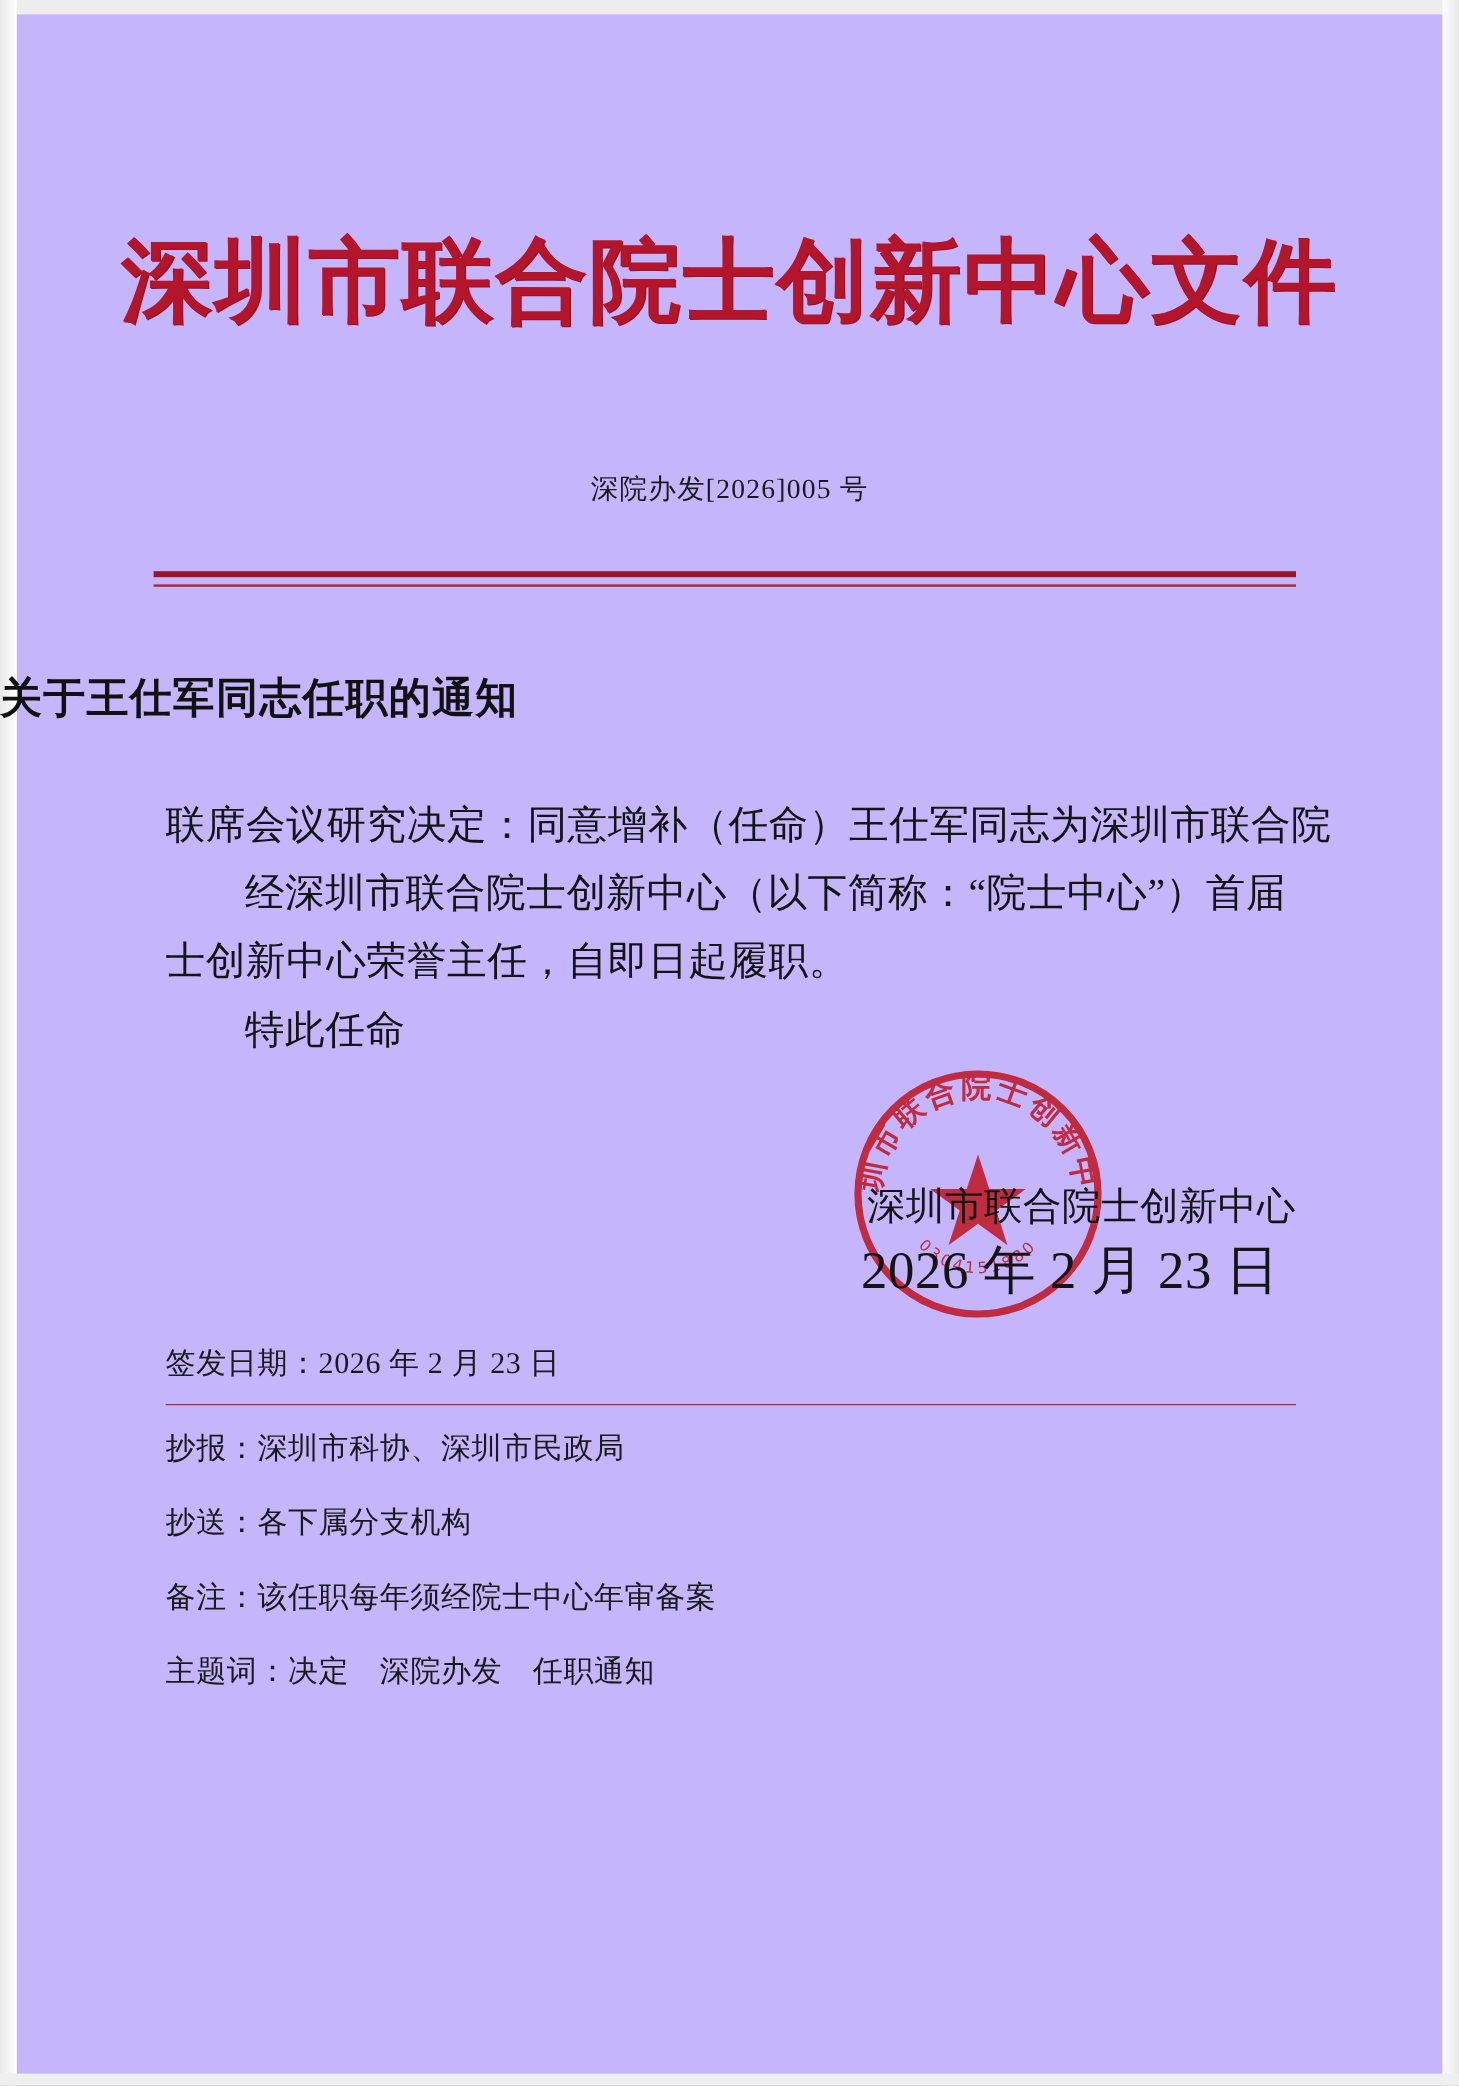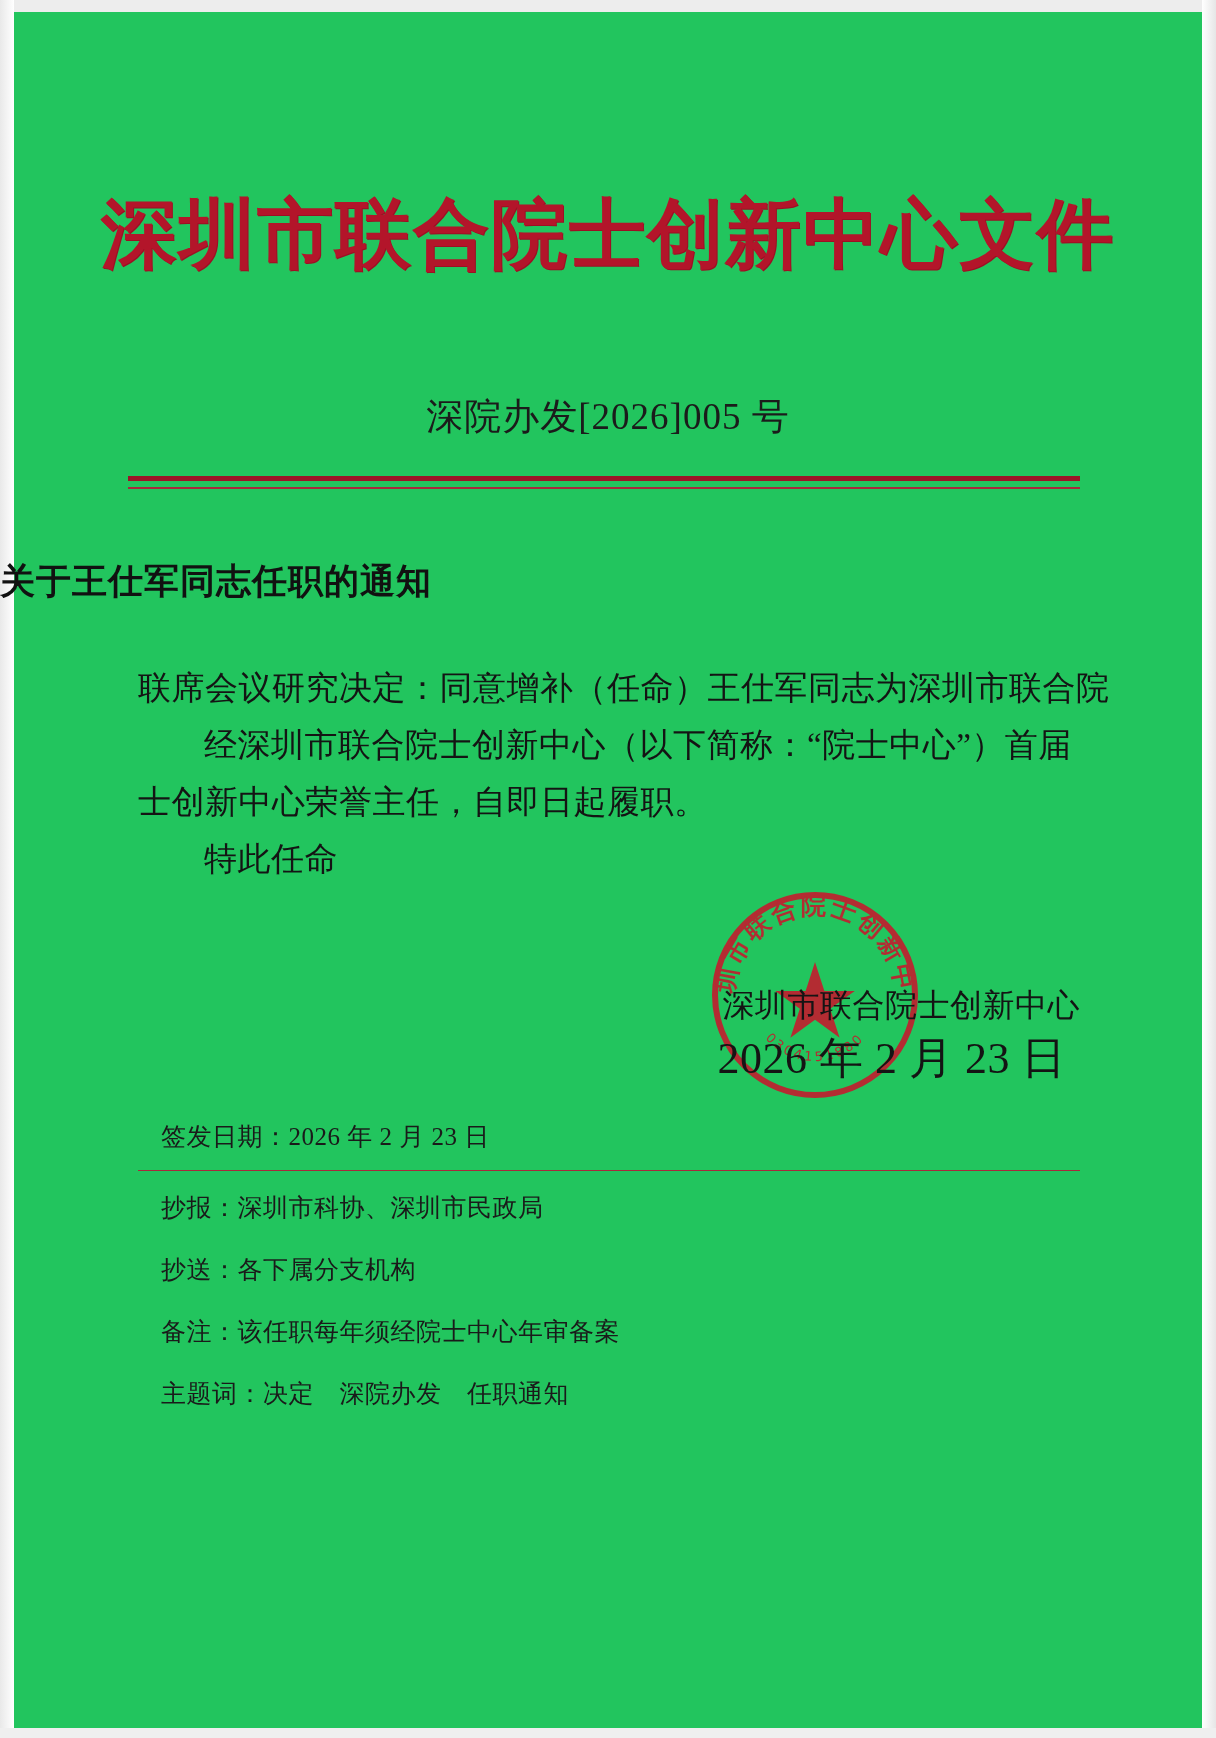--- a/index.html
+++ b/index.html
@@ -9,21 +9,21 @@
   }
   body {
     font-family: "Liberation Serif", "DejaVu Serif", serif;
   }
 
   .page {
     position: relative;
     width: 1216px;
     height: 1738px;
     margin: 0 auto;
-    background: #22c55e;
+    background: #c4b5fd;
     overflow: hidden;
   }
 
   
   .scan-band-top {
     position: absolute;
     left: 0; top: 0;
     width: 100%;
     height: 12px;
     background: #ededed;
@@ -75,21 +75,21 @@
     white-space: nowrap;
   }
 
   
   .doc-number {
     position: absolute;
     left: 0;
     top: 392px;
     width: 1216px;
     text-align: center;
-    font-size: 37px;
+    font-size: 23px;
     color: #1b1b1b;
     letter-spacing: 1px;
   }
 
   
   .rule-thick {
     position: absolute;
     left: 128px;
     top: 476px;
     width: 952px;
@@ -176,21 +176,20 @@
     left: 138px;
     top: 1122px;
     width: 942px;
   }
   .footer-line {
     font-size: 25px;
     line-height: 30px;
     color: #1a1a1a;
     letter-spacing: 0.5px;
     padding-bottom: 6px;
-    margin-left: 23px;
   }
   .footer-rule {
     height: 1px;
     background: #a8293c;
     margin: 12px 0 22px 0;
   }
   .footer-gap { height: 26px; }
 </style>
 </head>
 <body>

